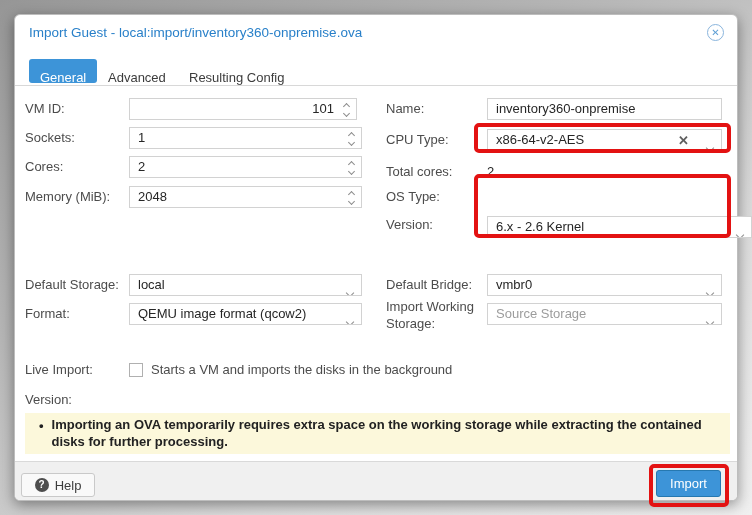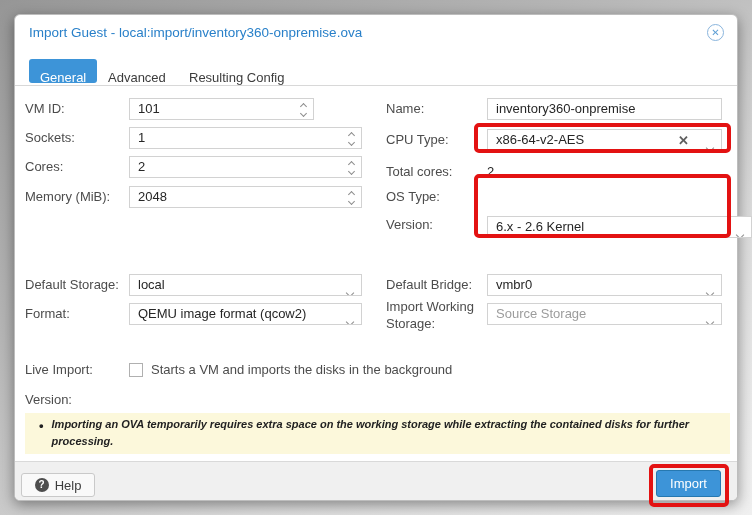--- a/index.html
+++ b/index.html
@@ -53,21 +53,21 @@
   .redbox { position:absolute; border:4px solid #e31212; border-radius:5px;
             pointer-events:none; z-index:50; }
 
   .checkbox { position:absolute; width:14px; height:14px; background:#fff;
               border:1px solid #b0b0b0; cursor:pointer; }
   .cb-text { position:absolute; height:22px; line-height:22px; color:#4c4c4c; white-space:nowrap; }
 
   .warnbox { position:absolute; left:10px; top:398px; width:705px; min-height:37px;
              background:#fcf8db; padding:3px 14px 4px 14px; display:flex; gap:8px; }
   .warnbox .bullet { font-weight:700; color:#222; line-height:17px; padding-top:1px; }
-  .warnbox .wtext { font-weight:700; color:#222; font-size:11px; line-height:17px;font-style:italic; }
+  .warnbox .wtext { font-weight:700; color:#222; font-size:13px; line-height:17px; }
 
   .footer { position:absolute; left:0; bottom:0; width:100%; height:39px;
             background:#f0f0f0; border-top:1px solid #d9d9d9;
             border-radius:0 0 5px 5px; }
   .help-btn { position:absolute; left:6px; top:458px; width:74px; height:24px;
               background:#f9f9f9; border:1px solid #c9c9c9; border-radius:3px;
               display:flex; align-items:center; justify-content:center; gap:6px;
               color:#3c3c3c; cursor:pointer; }
   .help-ico { width:14px; height:14px; border-radius:50%; background:#4d4d4d; color:#fff;
               font-size:10px; font-weight:bold; line-height:14px; text-align:center; }
@@ -82,21 +82,21 @@
 
   <div class="title">Import Guest - local:import/inventory360-onpremise.ova</div>
   <div class="close-btn">✕</div>
 
   <div class="tab active" style="left:14px;">General</div>
   <div class="tab" style="left:82px;">Advanced</div>
   <div class="tab" style="left:163px;">Resulting Config</div>
   <div class="tabline"></div>
 
   <div class="lbl" style="left:10px; top:83px;">VM ID:</div>
-  <div class="fld" style="left:114px; top:83px; width:185px;">
+  <div class="fld" style="left:114px; top:83px; width:228px;text-align:right;">
     <span>101</span>
     <span class="spinner">
         <i class="chev up"></i>
         <i class="chev down"></i>
       </span>
   </div>
 
   <div class="lbl" style="left:10px; top:112px;">Sockets:</div>
   <div class="fld" style="left:114px; top:112px; width:233px;">
     <span>1</span>

